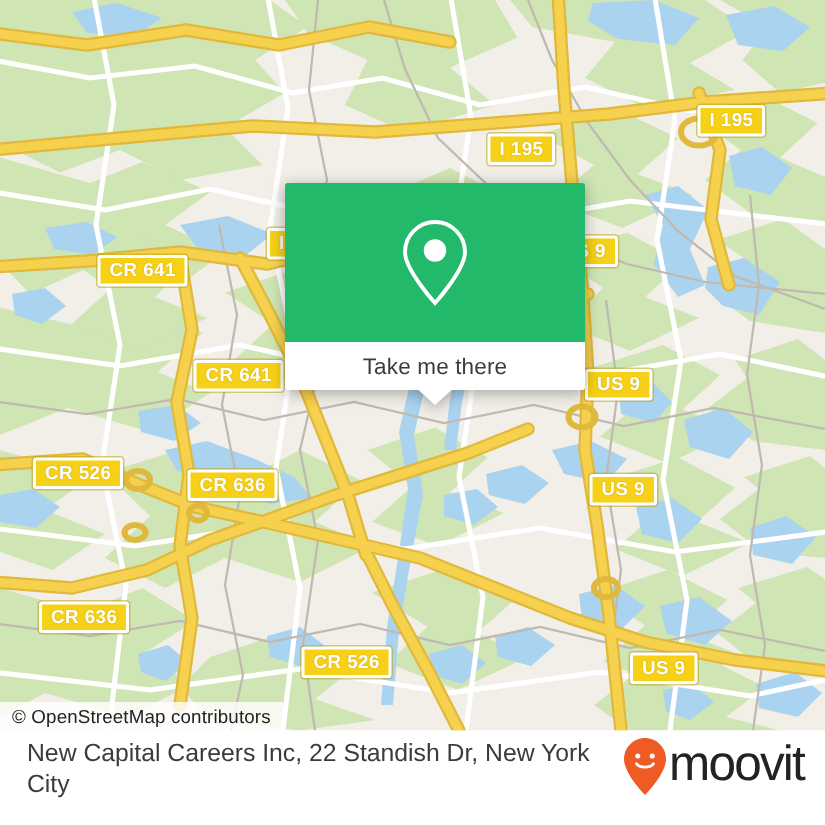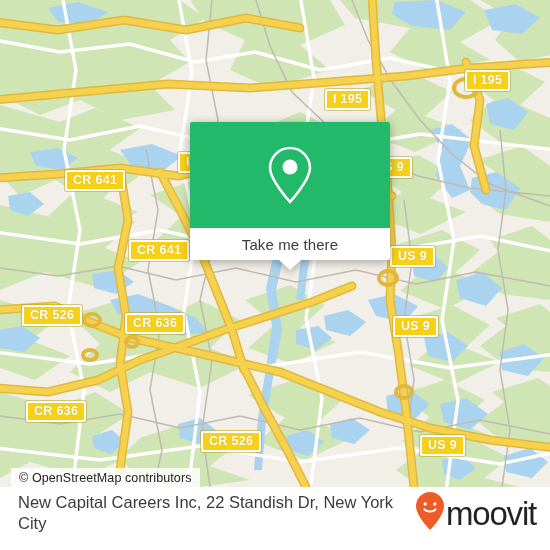--- a/index.html
+++ b/index.html
@@ -23,21 +23,21 @@
     left: 0; top: 0;
     width: 550px; height: 487px;
     background: #f2efe9;
     overflow: hidden;
   }
   #map-svg { position: absolute; left: 0; top: 0; display: block; }
 
   
   #attribution {
     position: absolute;
-    left: 11px;
+    left: 0;
     top: 468px;
     height: 19px;
     background: rgba(255,255,255,0.80);
     padding: 0 8px 0 8px;
     display: flex;
     align-items: center;
     z-index: 30;
   }
   #attribution span {
     font-size: 12.5px;
@@ -106,21 +106,21 @@
     flex: 1 1 auto;
     font-size: 16.5px;
     line-height: 1.30;
     color: #3b3b3b;
     padding-right: 12px;
     max-width: 400px;
   }
   #moovit-logo {
     flex: 0 0 auto;
     display: flex;
-    align-items: center;
+    align-items: flex-start;
     gap: 2px;
   }
   #moovit-wordmark {
     font-size: 33px;
     letter-spacing: -1.2px;
     color: #232323;
     font-weight: 400;
     line-height: 1;
   }
 </style>

